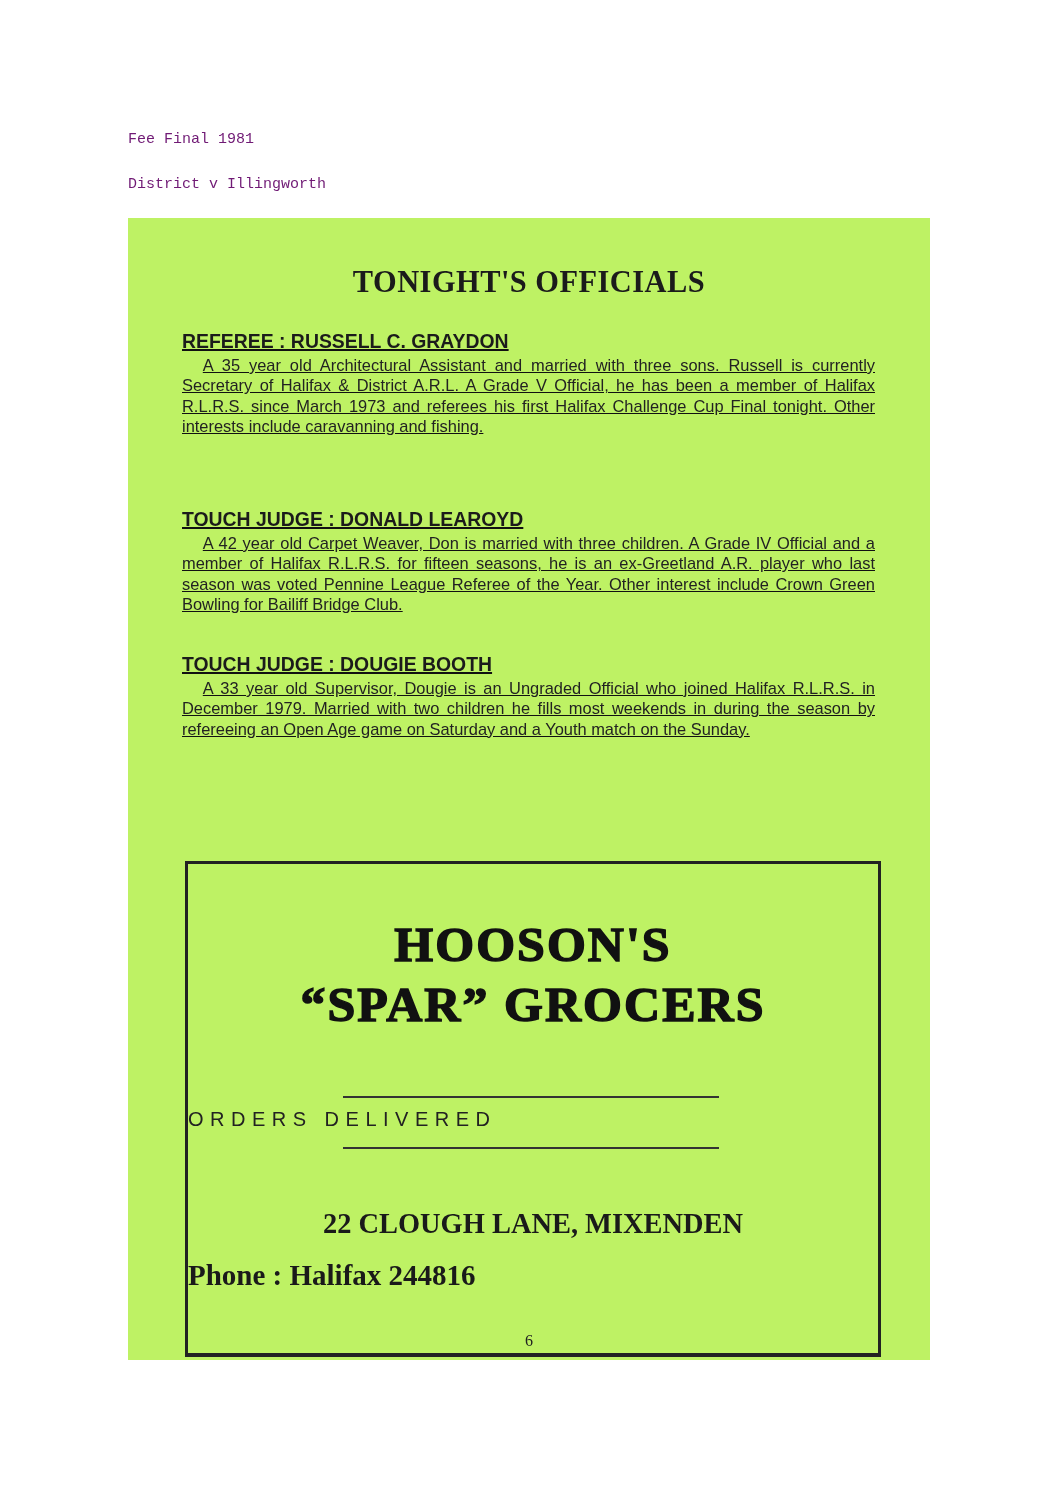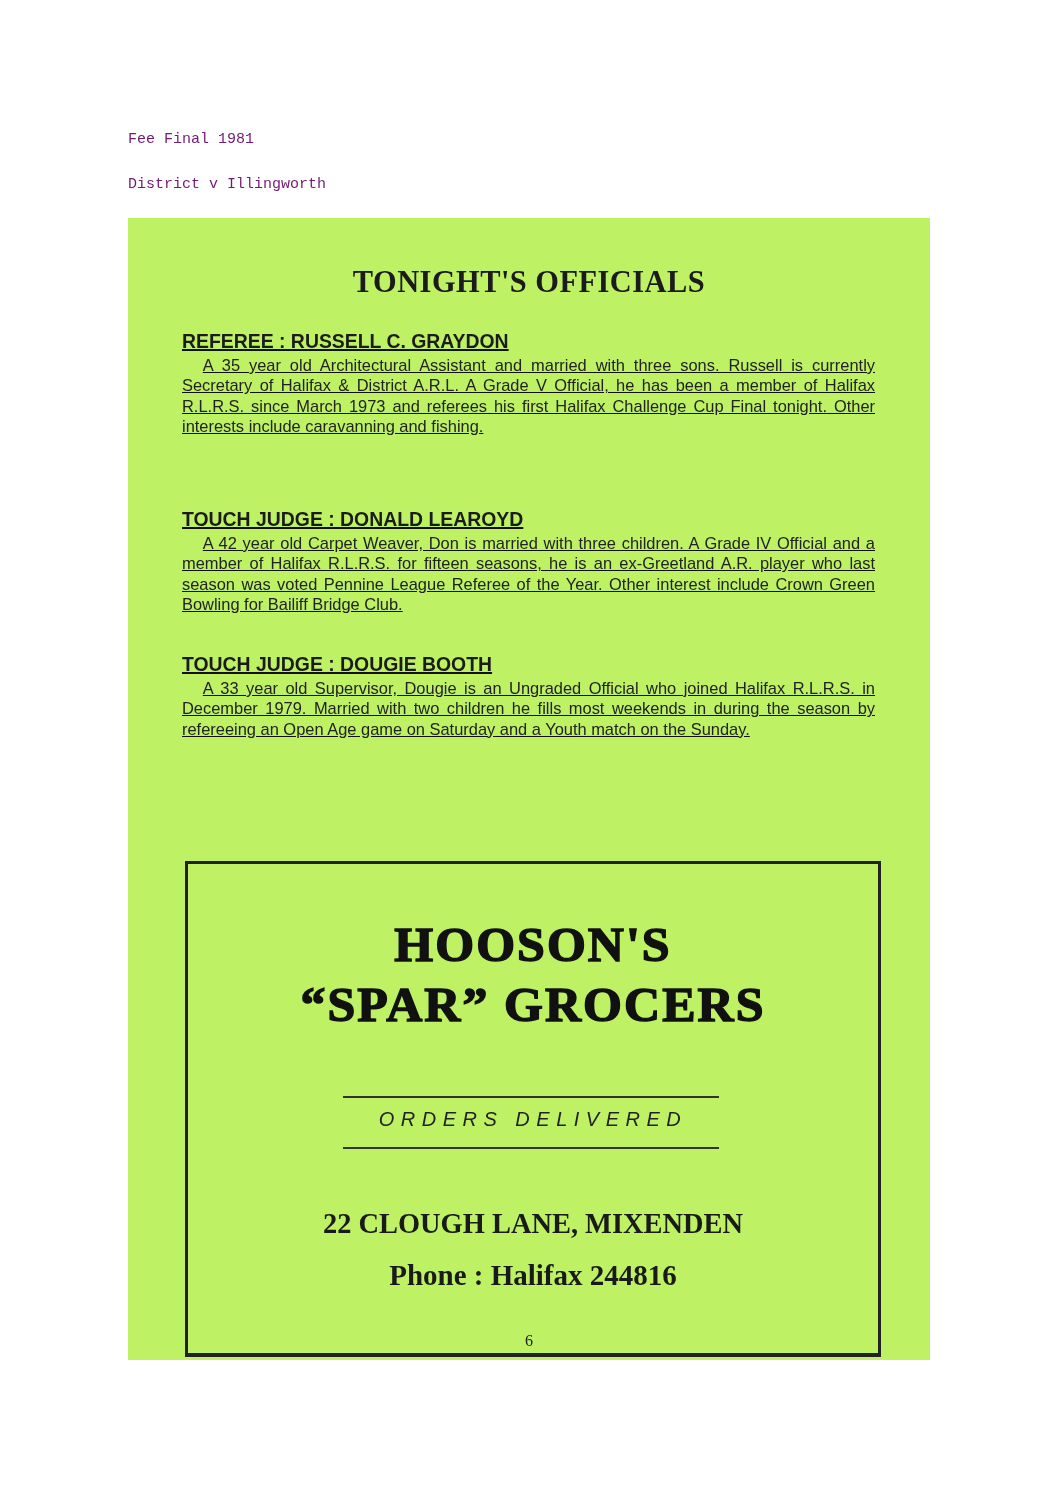--- a/index.html
+++ b/index.html
@@ -76,34 +76,34 @@
     .ad-line1 { top: 52px; }
     .ad-line2 { top: 112px; }
     .rule {
       position: absolute; left: 155px; width: 376px; height: 2px;
       background: #333;
     }
     .r1 { top: 232px; }
     .r2 { top: 283px; }
     .ad-orders {
       position: absolute; left: 0; width: 100%; top: 244px;
-      text-align: center;
+      text-align: left;
       font-family: "Liberation Sans", sans-serif;
-      font-size: 20px; letter-spacing: 6.5px; color: #222; font-style: italic;
+      font-size: 20px; letter-spacing: 6.5px; color: #222;
     }
     .ad-address {
       position: absolute; left: 0; width: 100%; top: 343px;
       text-align: center;
       font-family: "Liberation Serif", serif;
       font-weight: bold; font-size: 29px; color: #1a1a1a;
       transform: scaleX(0.98);
     }
     .ad-phone {
       position: absolute; left: 0; width: 100%; top: 395px;
-      text-align: center;
+      text-align: left;
       font-family: "Liberation Serif", serif;
       font-weight: bold; font-size: 29px; color: #1a1a1a;
     }
     .page-num {
       position: absolute; left: 0; width: 100%; top: 1114px;
       text-align: center;
       font-family: "Liberation Serif", serif;
       font-size: 16px; color: #222;
     }
   </style>

